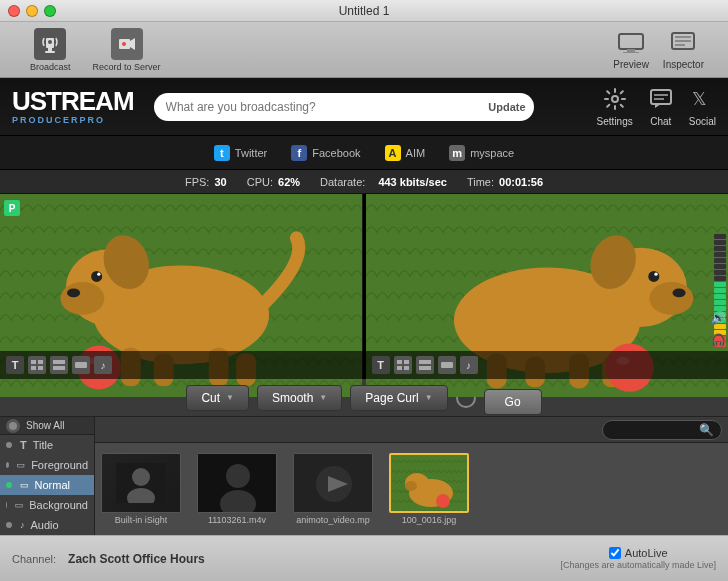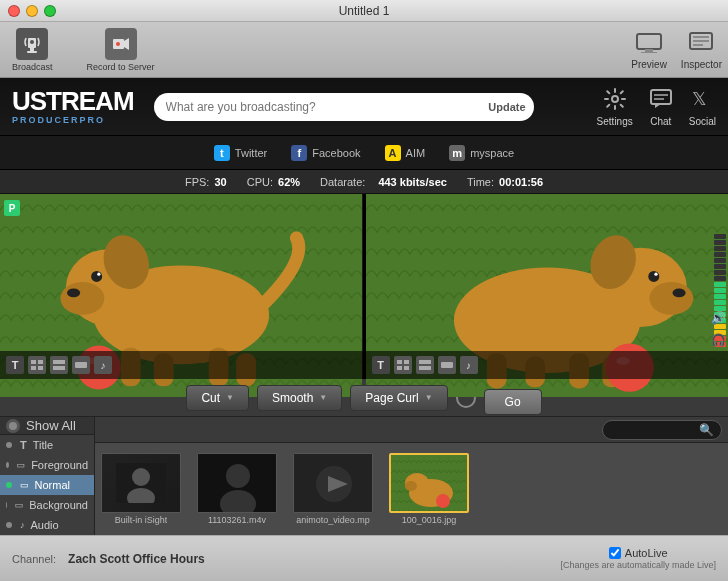--- a/index.html
+++ b/index.html
@@ -42,23 +42,23 @@
       color: #333;
       font-weight: 500;
     }
 
     
     #toolbar {
       background: linear-gradient(to bottom, #c8c8c8, #b0b0b0);
       height: 56px;
       display: flex;
       align-items: center;
-      padding: 0 6px;
+      padding: 0 24px;
       border-bottom: 1px solid #888;
-      gap: 22px;
+      gap: 10px;
     }
     .toolbar-btn {
       display: flex;
       flex-direction: column;
       align-items: center;
       justify-content: center;
       gap: 2px;
       cursor: pointer;
       padding: 4px 6px;
       border-radius: 5px;
@@ -831,21 +831,21 @@
 </div>
 
 <div id="bottom-panel">
 
   <div id="layer-panel">
 
     <div style="height:24px;display:flex;align-items:center;padding:0 6px;gap:6px;border-bottom:1px solid #222;background:#333;">
       <div style="width:14px;height:14px;border-radius:50%;background:#555;display:flex;align-items:center;justify-content:center;">
         <div style="width:8px;height:8px;border-radius:50%;background:#888;"></div>
       </div>
-      <span style="font-size:13px;color:#ccc;">Show All</span>
+      <span style="font-size:10px;color:#ccc;">Show All</span>
     </div>
 
     <div class="layer-item">
       <div class="eye-indicator"></div>
       <span style="font-size:11px;font-weight:700;color:#bbb;">T</span>
       <span>Title</span>
     </div>
     <div class="layer-item">
       <div class="eye-indicator"></div>
       <span style="font-size:9px;color:#bbb;">▭</span>

